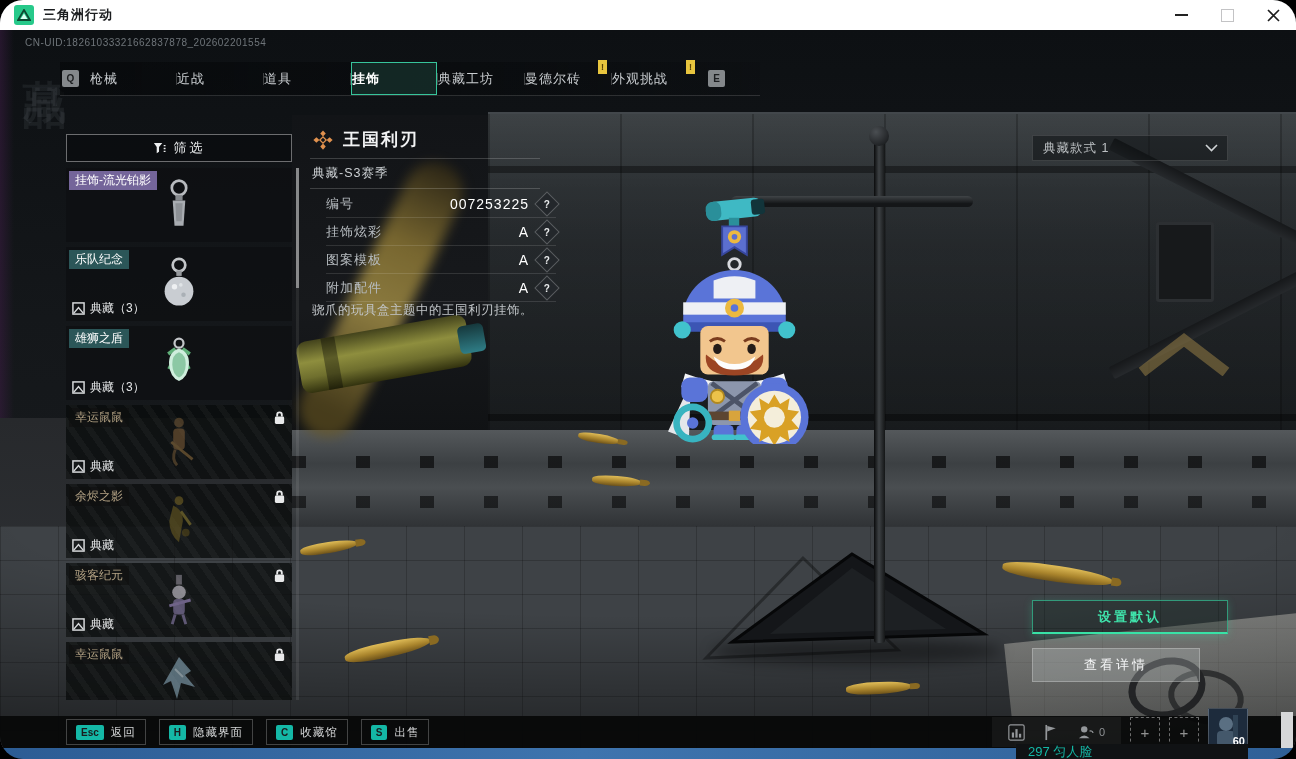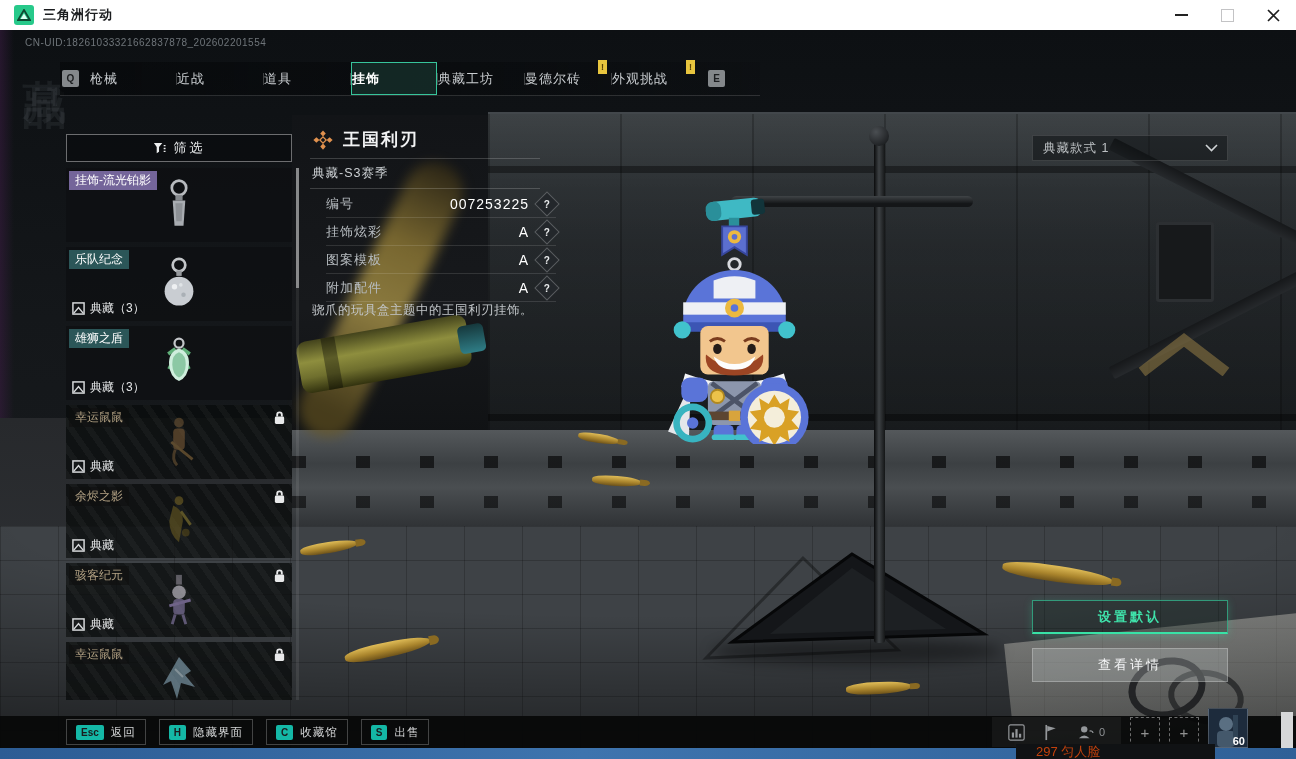--- a/index.html
+++ b/index.html
@@ -1,17 +1,17 @@
 <!DOCTYPE html>
 <html><head>
 <meta charset="utf-8">
 <style>
   html,body{margin:0;padding:0;background:#000;}
   #screen{position:relative;width:1296px;height:759px;overflow:hidden;
-    font-family:"Liberation Sans","DejaVu Sans",sans-serif;background:#0e1114;}
+    font-family:"Liberation Sans","DejaVu Sans",sans-serif;background:#0e1114;border-radius:23px;}
 
   
   .titlebar{position:absolute;top:0;left:0;width:1296px;height:30px;background:#ffffff;
     display:flex;align-items:center;z-index:40;}
   .app-logo{width:20px;height:20px;margin-left:14px;border-radius:3px;background:#27c98a;
     display:flex;align-items:center;justify-content:center;}
   .app-title{margin-left:9px;font-size:13px;font-weight:700;color:#1b1d1f;letter-spacing:1px;}
   .win-controls{position:absolute;right:0;top:0;height:30px;display:flex;}
   .win-btn{width:46px;height:30px;display:flex;align-items:center;justify-content:center;cursor:pointer;}
   .ic-min{width:13px;height:2px;background:#222;}
@@ -148,21 +148,21 @@
   
   .style-dd{position:absolute;left:1032px;top:105px;width:196px;height:26px;z-index:12;box-sizing:border-box;
     background:rgba(14,18,20,.55);border:1px solid rgba(255,255,255,.14);display:flex;align-items:center;
     cursor:pointer;}
   .style-dd span{margin-left:10px;font-size:12.5px;color:#bcc0c3;letter-spacing:1px;}
   .style-dd svg{margin-left:auto;margin-right:9px;}
   .btn-default{position:absolute;left:1032px;top:570px;width:196px;height:34px;z-index:12;box-sizing:border-box;
     border:1px solid rgba(52,180,140,.8);border-bottom:2px solid #38e2a6;background:rgba(16,36,30,.30);
     display:flex;align-items:center;justify-content:center;cursor:pointer;
     color:#3fe2aa;font-size:13px;font-weight:700;letter-spacing:3px;box-shadow:0 2px 8px rgba(56,226,166,.25);}
-  .btn-details{position:absolute;left:1032px;top:618px;width:196px;height:34px;z-index:12;box-sizing:border-box;
+  .btn-details{position:absolute;left:1032px;top:618px;width:168px;height:34px;z-index:12;box-sizing:border-box;
     border:1px solid rgba(255,255,255,.25);background:rgba(188,194,196,.30);display:flex;align-items:center;
     justify-content:center;cursor:pointer;color:#f4f5f6;font-size:13px;letter-spacing:3px;}
 
   
   .bottombar{position:absolute;left:0;top:686px;width:1296px;height:32px;z-index:20;
     background:rgba(7,8,9,.94);display:flex;align-items:center;}
   .hotkeys{display:flex;gap:13px;margin-left:66px;}
   .hk{display:flex;align-items:center;height:24px;padding:0 9px;border:1px solid rgba(255,255,255,.24);
     cursor:pointer;}
   .hk .cap{background:#14b8a6;color:#1a1b1d;font-size:10px;font-weight:700;border-radius:2px;
@@ -174,22 +174,22 @@
   .tray-num{font-size:11px;color:#8e9194;}
   .plusbox{width:28px;height:28px;border:1px dashed rgba(255,255,255,.4);display:flex;align-items:center;
     justify-content:center;color:rgba(255,255,255,.55);font-size:15px;cursor:pointer;}
   .avatar{position:relative;width:38px;height:38px;margin-top:-8px;background:linear-gradient(#2c3f55,#16212e);
     border:1px solid rgba(255,255,255,.2);cursor:pointer;overflow:hidden;text-align:right;}
   .avatar b{position:absolute;right:2px;bottom:0;font-size:11px;color:#fff;}
 
   
   .desktop{position:absolute;left:0;top:748px;width:1296px;height:11px;
     background:linear-gradient(90deg,#2c5c94,#3e74ae 45%,#2f6097);z-index:50;}
-  .desk-frag{position:absolute;left:1016px;top:744px;width:199px;height:15px;background:#101214;z-index:51;
-    overflow:hidden;color:#c2410c;font-size:13px;line-height:16px;padding-left:20px;box-sizing:border-box;}
+  .desk-frag{position:absolute;left:1016px;top:744px;width:232px;height:15px;background:#101214;z-index:51;
+    overflow:hidden;color:#14b8a6;font-size:13px;line-height:16px;padding-left:12px;box-sizing:border-box;}
   .artifact{position:absolute;left:1281px;top:712px;width:12px;height:36px;background:#d6d7d8;z-index:52;}
 </style>
 </head>
 <body>
 
 <div id="screen">
 
   <div class="titlebar">
     <div class="app-logo">
       <svg width="14" height="12" viewBox="0 0 14 12">

